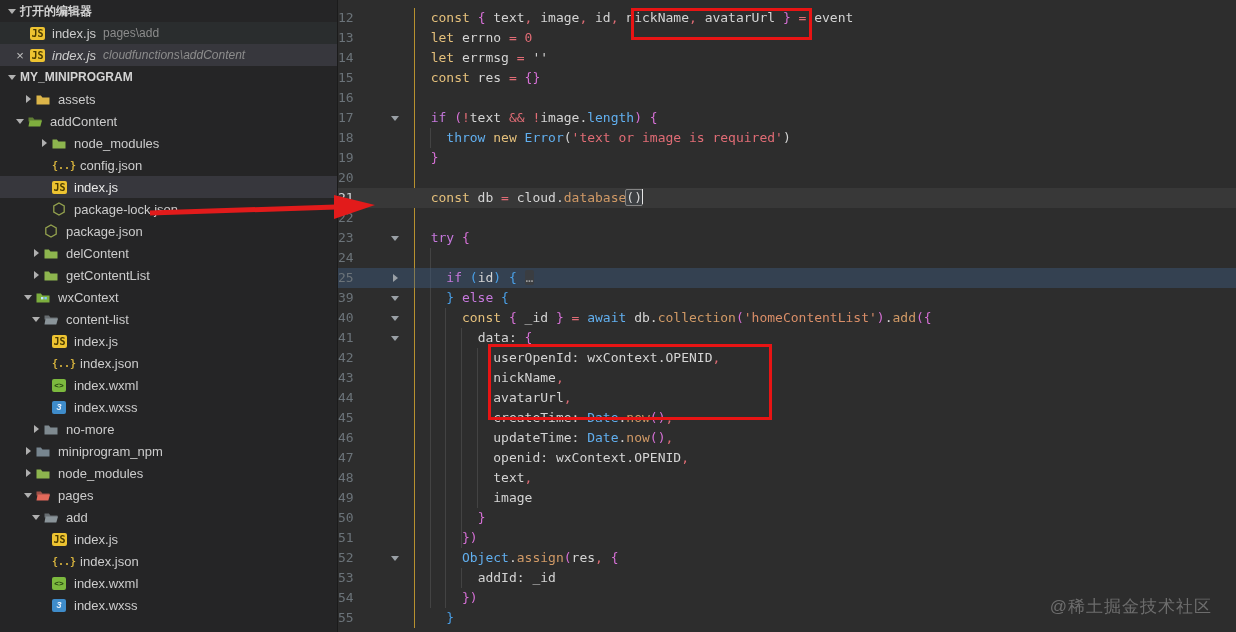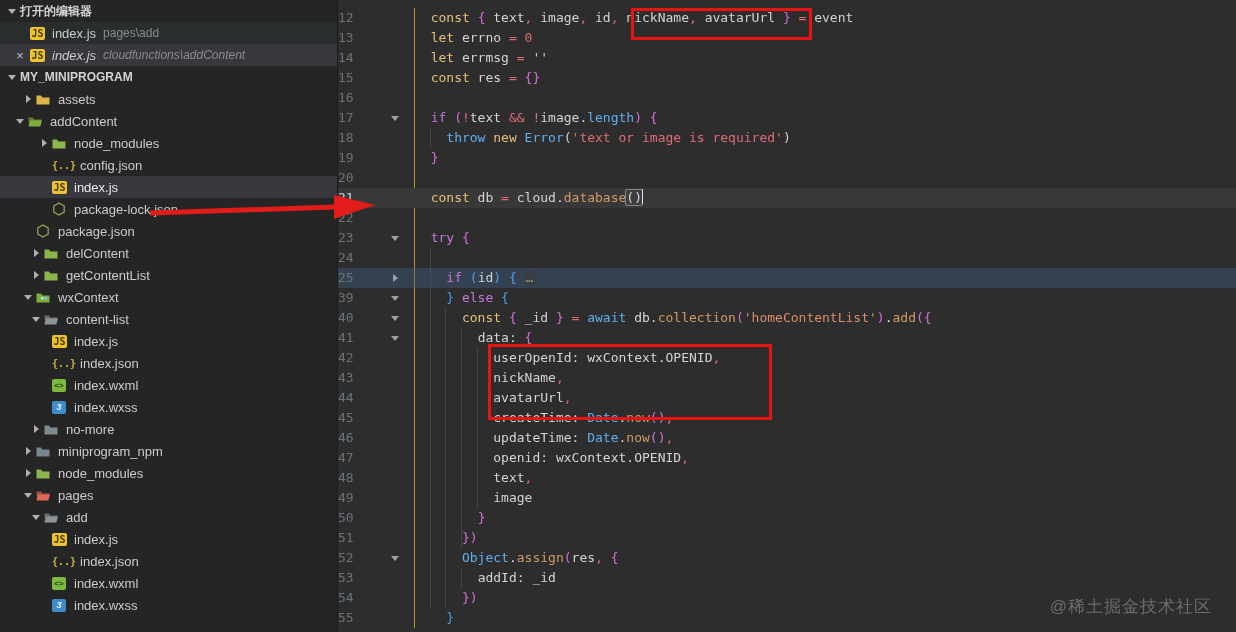--- a/index.html
+++ b/index.html
@@ -142,21 +142,21 @@
       </div>
       <div class="sb-row" style="padding-left: 36px;">
         <span class="chev"></span>
         <span class="ficon">
           <svg width="14" height="14">
             <polygon points="7,1 12.2,4 12.2,10 7,13 1.8,10 1.8,4" fill="none" stroke="#93a14e" stroke-width="1.3"></polygon>
           </svg>
         </span>
         <span class="lbl">package-lock.json</span>
       </div>
-      <div class="sb-row" style="padding-left: 20px;">
+      <div class="sb-row" style="padding-left: 28px;">
         <span class="chev"></span>
         <span class="ficon">
           <svg width="14" height="14">
             <polygon points="7,1 12.2,4 12.2,10 7,13 1.8,10 1.8,4" fill="none" stroke="#93a14e" stroke-width="1.3"></polygon>
           </svg>
         </span>
         <span class="lbl">package.json</span>
       </div>
       <div class="sb-row" style="padding-left: 28px;">
         <span class="chev">

